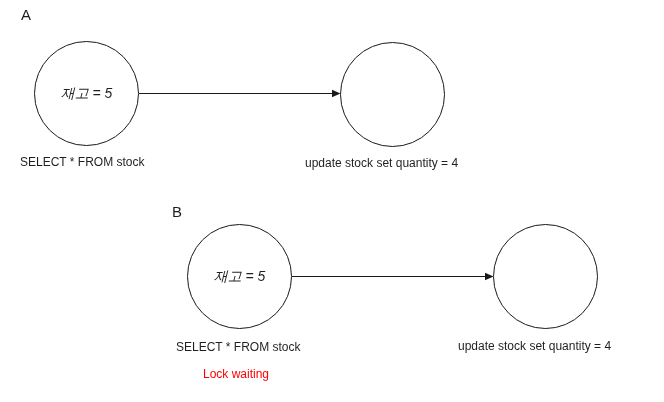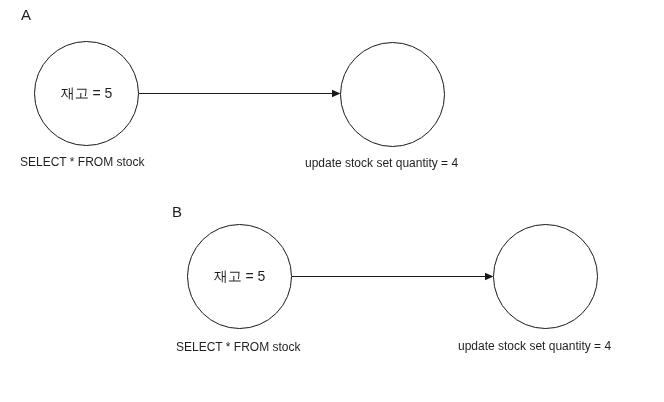--- a/index.html
+++ b/index.html
@@ -22,20 +22,21 @@
   .node-circle {
     position: absolute;
     width: 105px;
     height: 105px;
     border: 1px solid #1a1a1a;
     border-radius: 50%;
     background: #ffffff;
     display: flex;
     align-items: center;
     justify-content: center;
+    font-style: italic;
   }
   .node-circle span {
     font-size: 14px;
     color: #1f1f1f;
     white-space: nowrap;
   }
   .arrow {
     position: absolute;
     overflow: visible;
   }
@@ -80,16 +81,17 @@
 
   <svg class="arrow" style="left:292px; top:269px;" width="202" height="15" viewBox="0 0 202 15">
     <line x1="0" y1="7.5" x2="194" y2="7.5"></line>
     <polygon points="193,3.8 201.5,7.5 193,11.2"></polygon>
   </svg>
 
   <div class="node-circle" style="left:493px; top:224px;"></div>
 
   <div class="caption" style="left:176px; top:340px;">SELECT * FROM stock</div>
 
+  <div class="caption status-red" style="left:203px; top:367px;">Lock waiting</div>
 
   <div class="caption" style="left:458px; top:339px;">update stock set quantity = 4</div>
 
 </div>
 
 </body></html>

